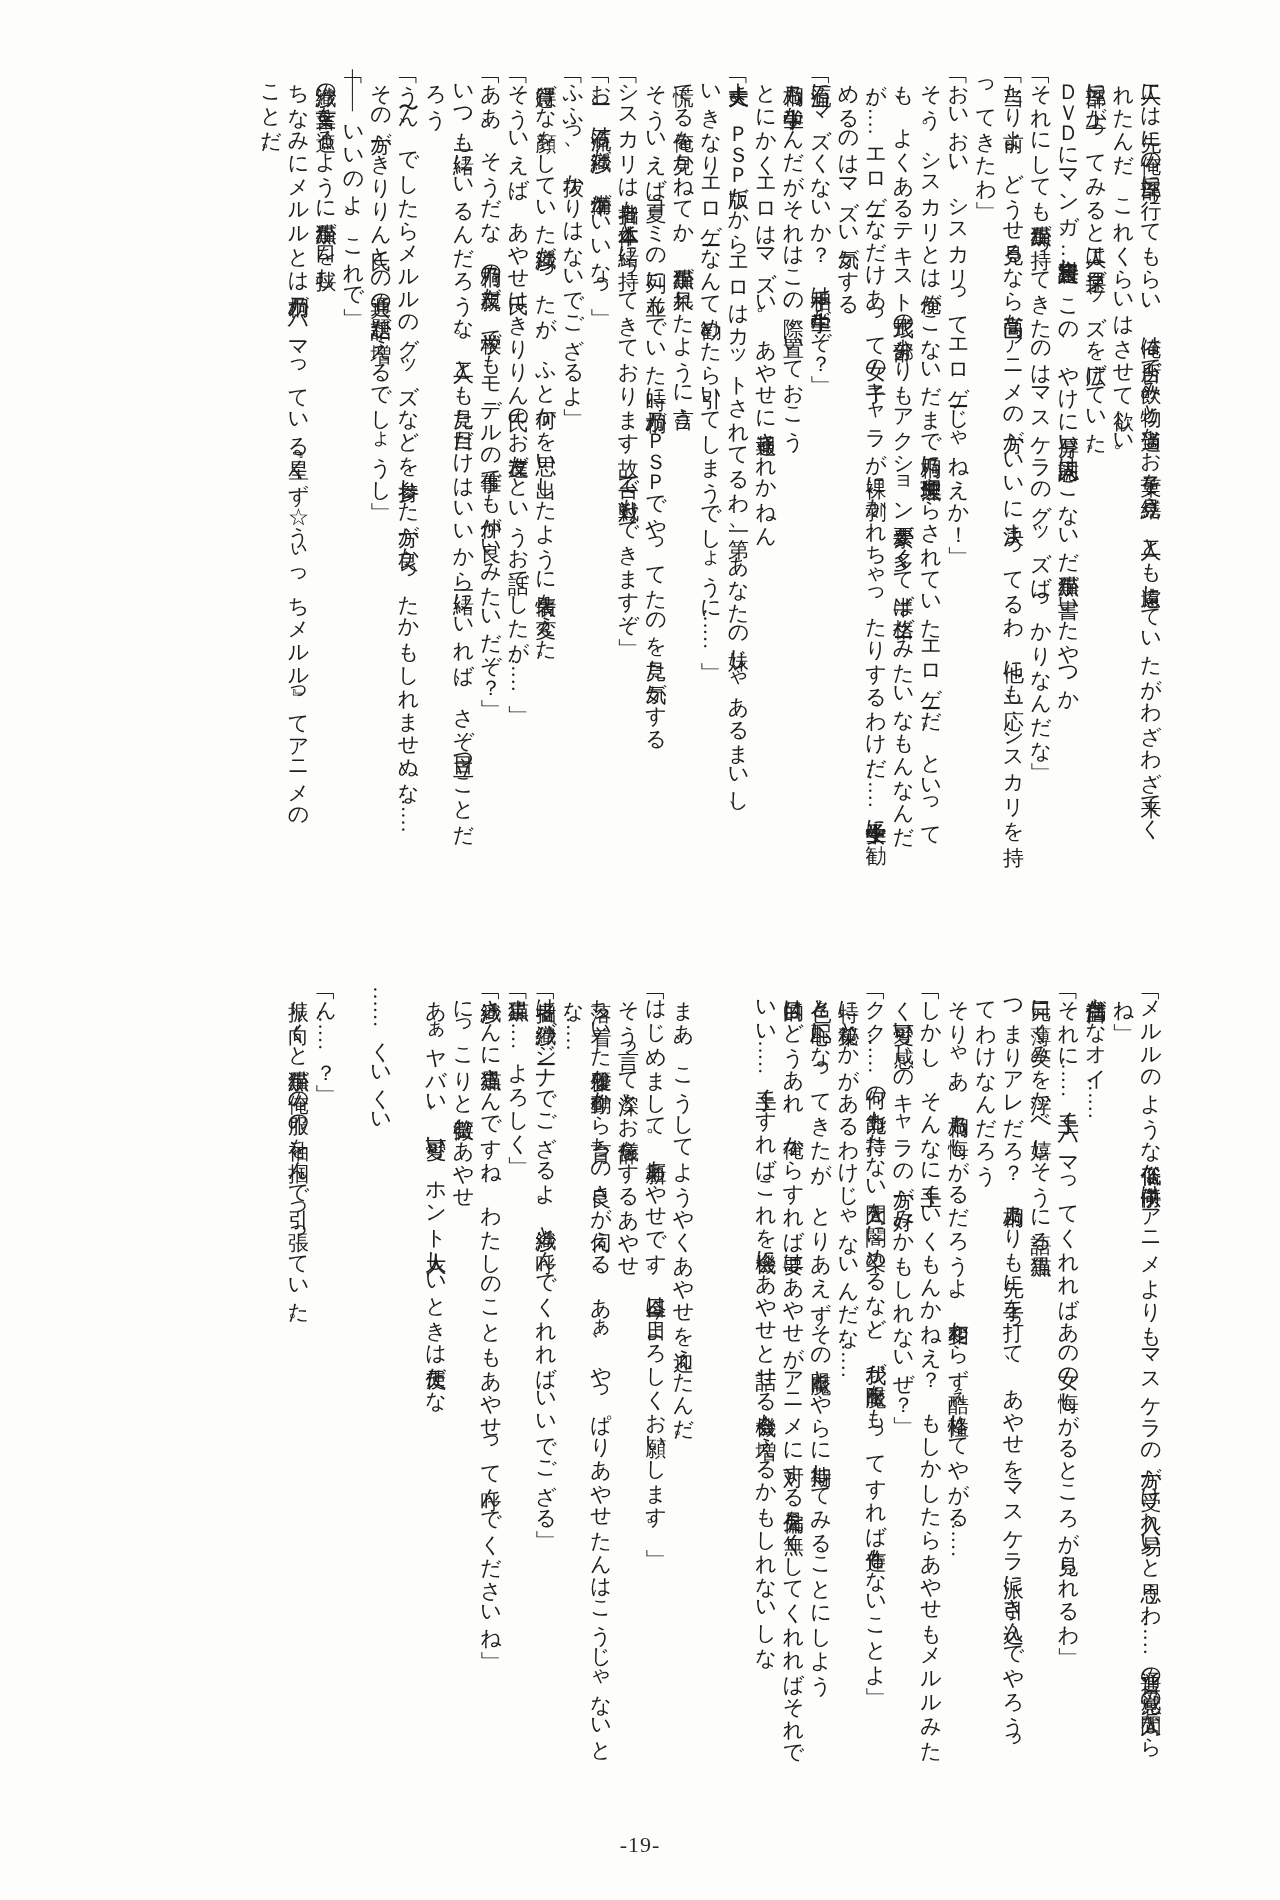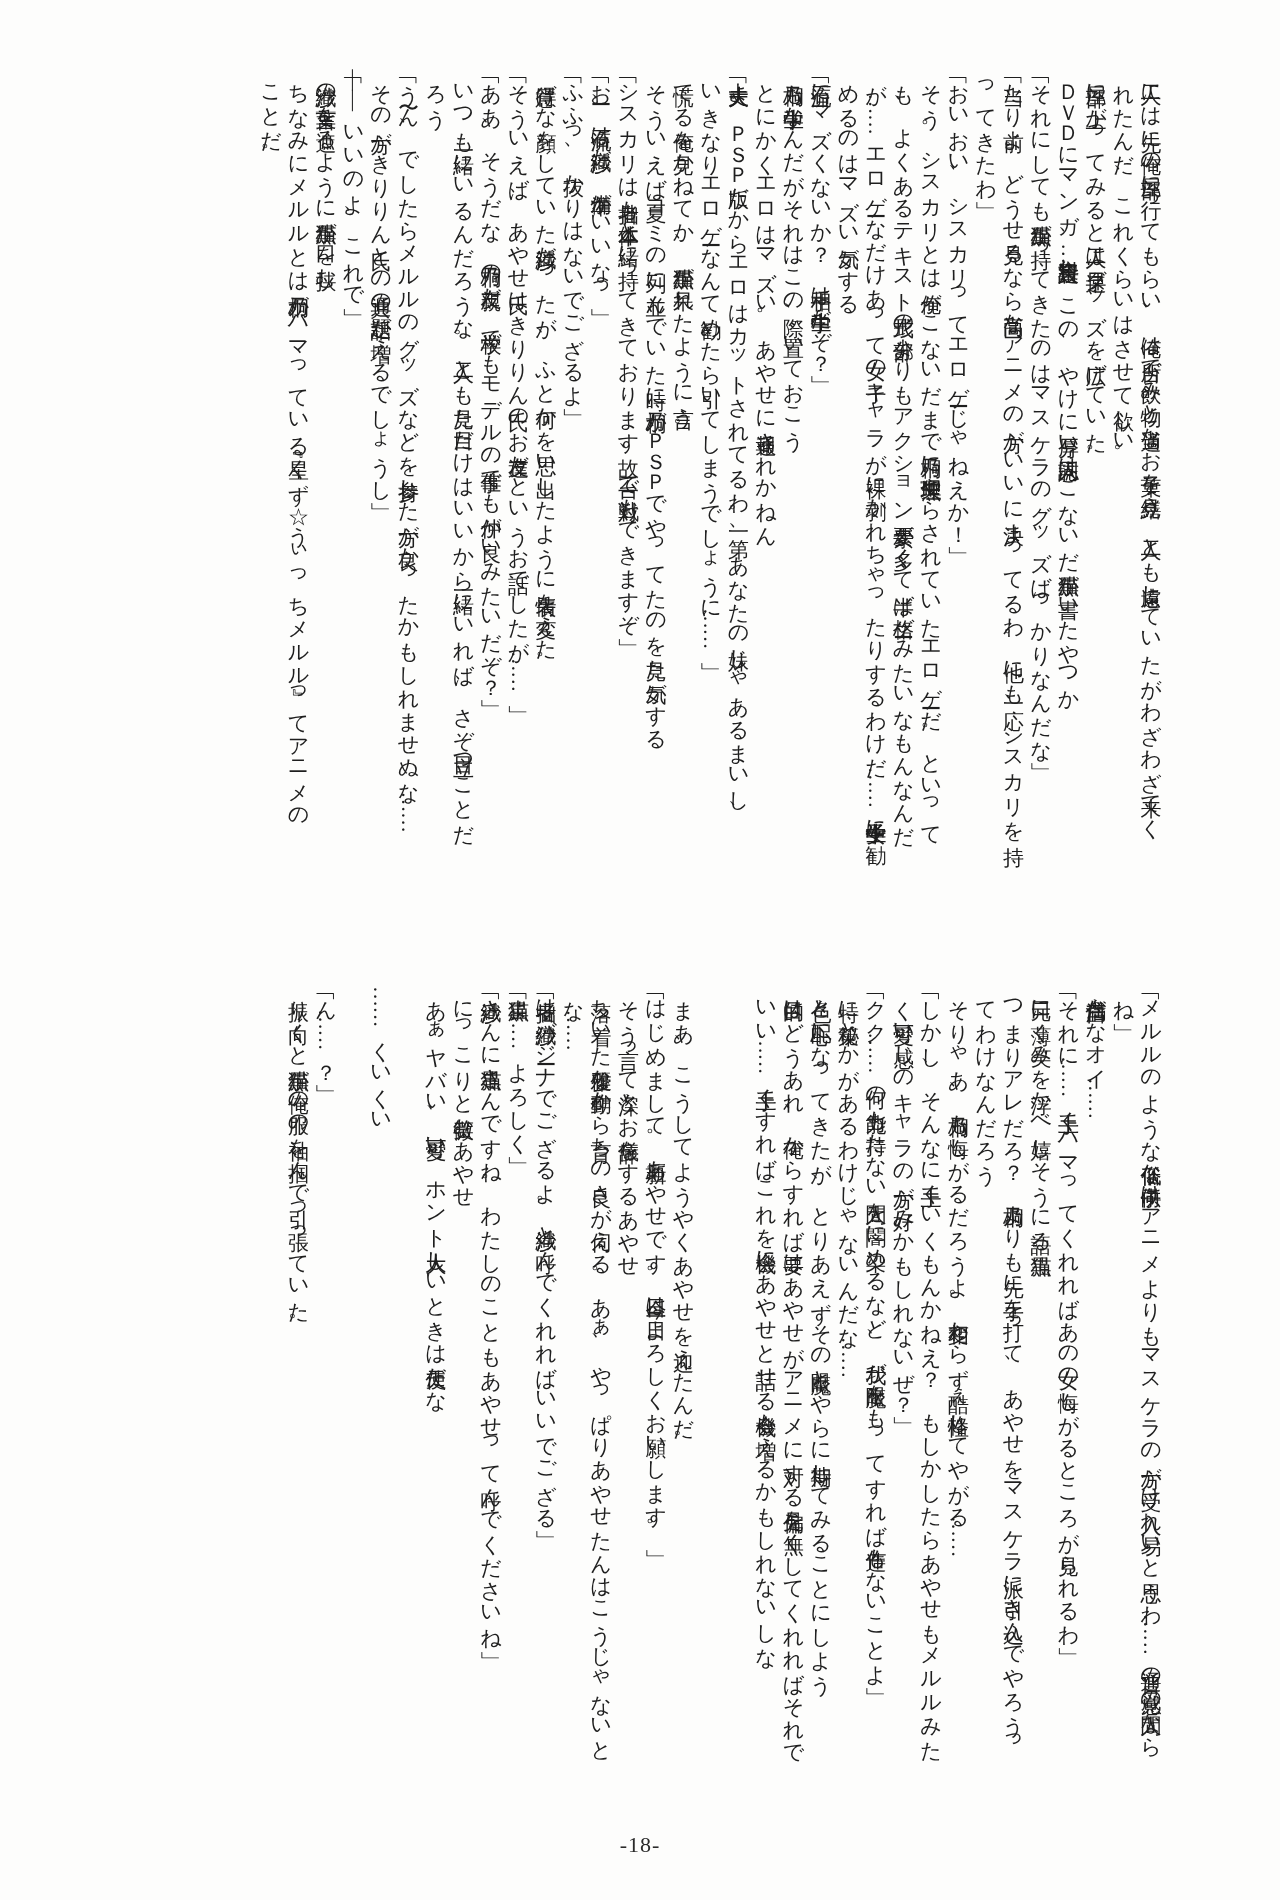--- a/index.html
+++ b/index.html
@@ -104,14 +104,14 @@
       <p>「沙織さんに黒猫さんですね。わたしのこともあやせって呼んでくださいね」</p>
       <p>にっこりと微笑むあやせ</p>
       <p>あぁヤバい、可愛い。ホント大人しいときは天使だな</p>
       <p>　</p>
       <p>……くいくい</p>
       <p>　</p>
       <p>「ん……？」</p>
       <p>振り向くと黒猫が俺の服の袖を掴んで引っ張っていた。</p>
     </div>
 
-  <div class="pagenum">-18-</div>
+  <div class="pagenum">-19-</div>
 </div>
 
 </body></html>

